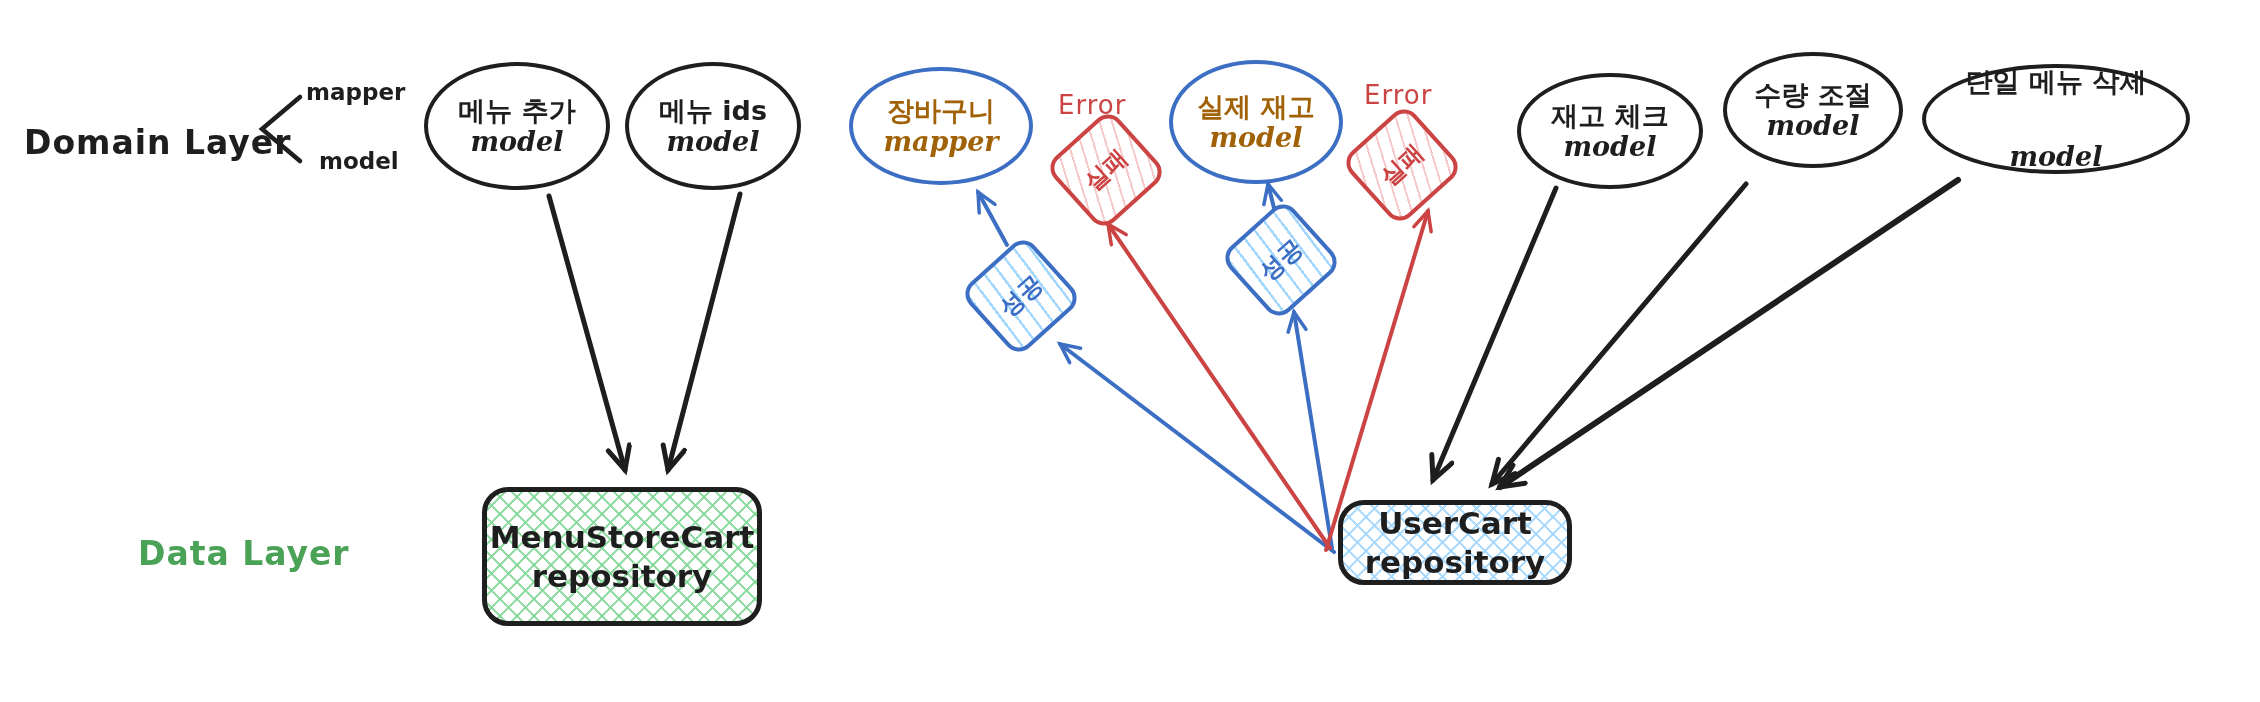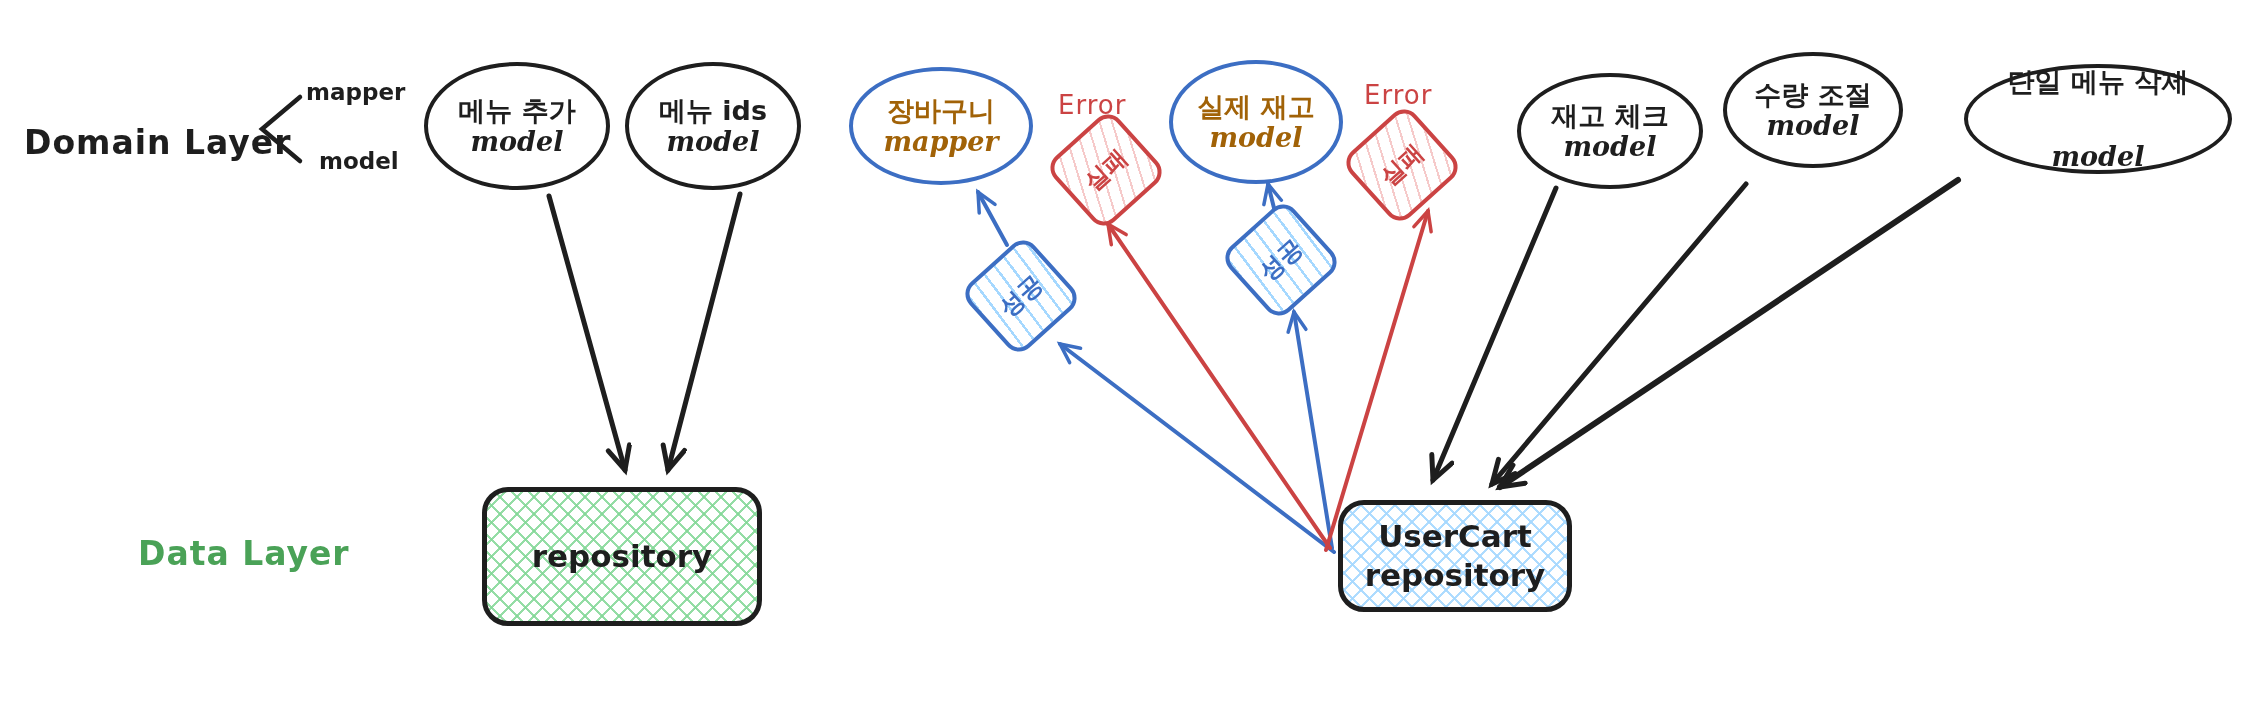--- a/index.html
+++ b/index.html
@@ -123,21 +123,21 @@
   <div class="abs ellipse" style="left:1517px;top:73px;width:186px;height:116px;">
     <span class="node-title">재고 체크</span>
     <span class="node-sub">model</span>
   </div>
 
   <div class="abs ellipse" style="left:1723px;top:52px;width:180px;height:116px;">
     <span class="node-title">수량 조절</span>
     <span class="node-sub">model</span>
   </div>
 
-  <div class="abs ellipse" style="left:1964px;top:64px;width:268px;height:110px;gap:44px;">
+  <div class="abs ellipse" style="left:1922px;top:64px;width:268px;height:110px;gap:44px;">
     <span class="node-title">단일 메뉴 삭제</span>
     <span class="node-sub">model</span>
   </div>
 
   <div class="abs diamond blue" style="left:977px;top:252px;width:88px;height:88px;">
     <span class="diamond-label">성공</span>
   </div>
 
   <div class="abs diamond blue" style="left:1237px;top:216px;width:88px;height:88px;">
     <span class="diamond-label">성공</span>
@@ -145,21 +145,22 @@
 
   <div class="abs diamond red" style="left:1062px;top:126px;width:88px;height:88px;">
     <span class="diamond-label">실패</span>
   </div>
 
   <div class="abs diamond red" style="left:1358px;top:121px;width:88px;height:88px;">
     <span class="diamond-label">실패</span>
   </div>
 
   <div class="abs repo green" style="left:482px;top:487px;width:280px;height:139px;">
+    <span class="repo-line">MenuStoreCart</span>
     <span class="repo-line">repository</span>
   </div>
 
-  <div class="abs repo blue" style="left:1338px;top:500px;width:234px;height:112px;">
+  <div class="abs repo blue" style="left:1338px;top:500px;width:234px;height:85px;">
     <span class="repo-line">UserCart</span>
     <span class="repo-line">repository</span>
   </div>
 
 </div>
 
 </body></html>

